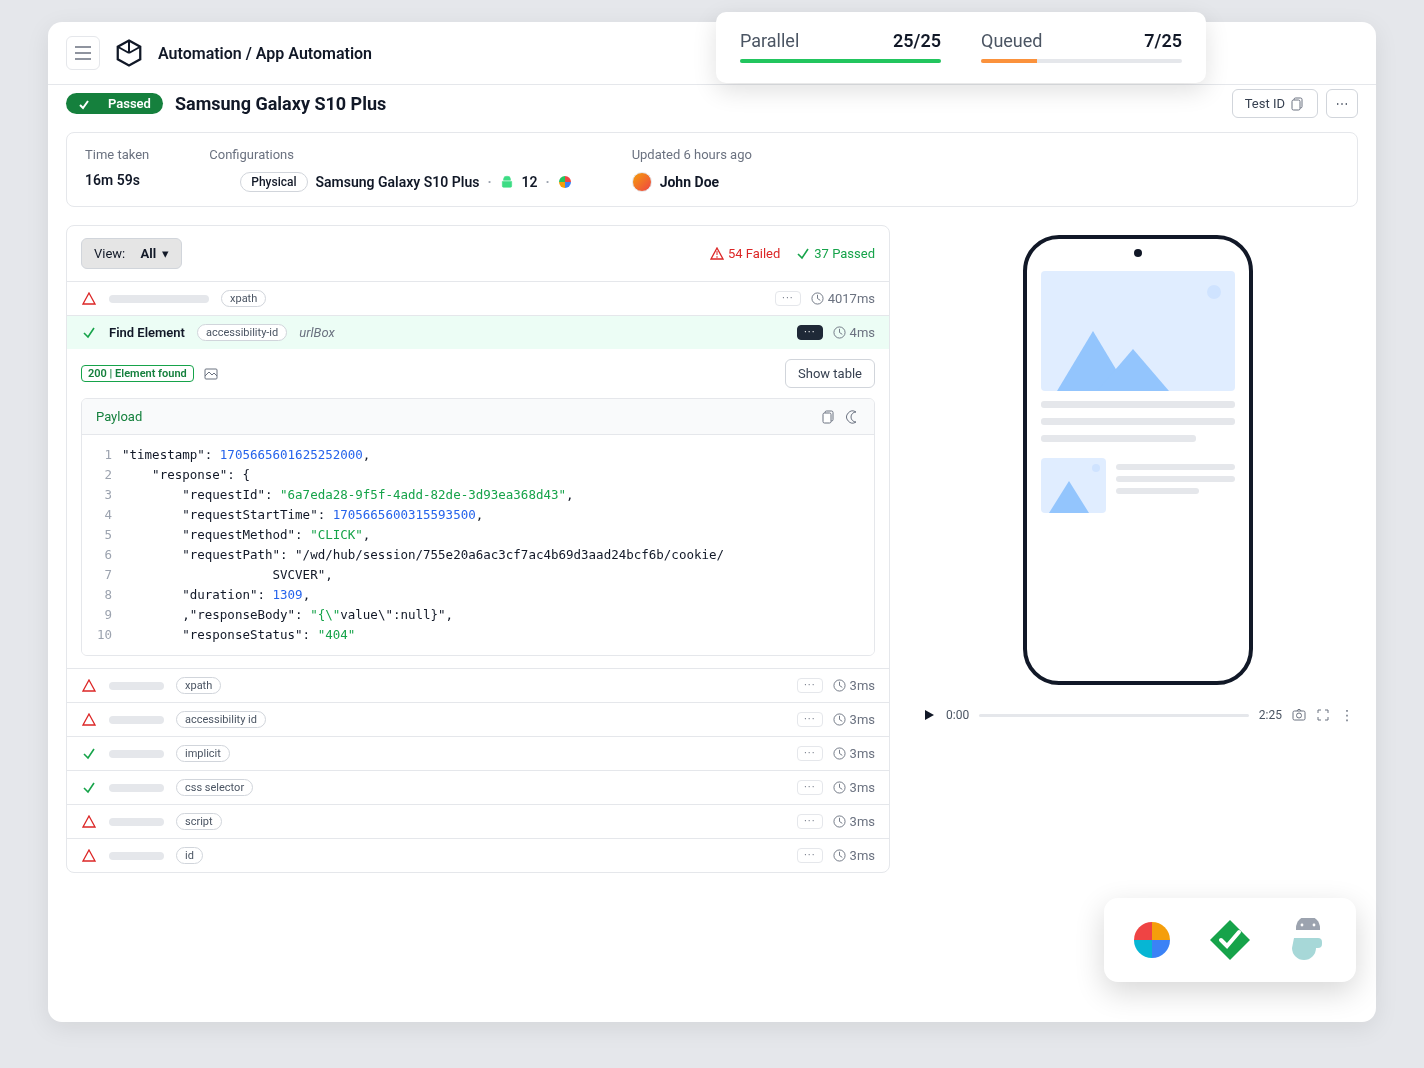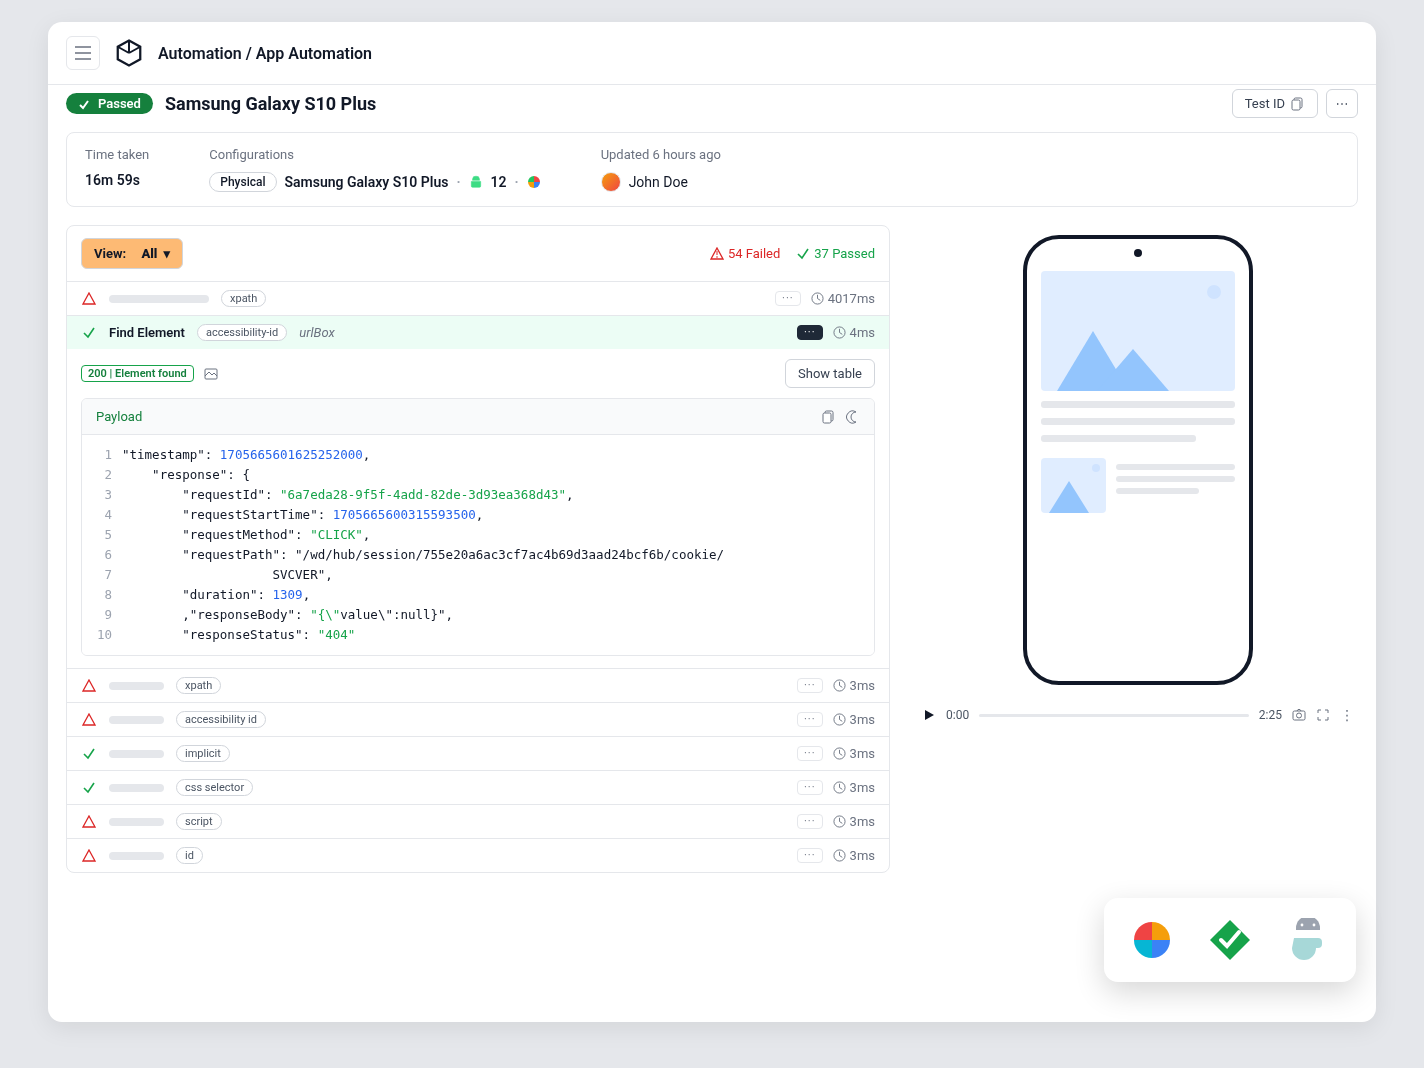--- a/index.html
+++ b/index.html
@@ -66,45 +66,45 @@
   
   .crumbs {
     display:flex; align-items:center; gap:10px; padding:18px 18px 6px 18px;
     font-size:14px; color:#6b7280;
   }
   .chev { color:#9ca3af; }
   .title-row { display:flex; align-items:center; justify-content:space-between; padding:4px 18px 14px 18px;}
   .title-left { display:flex; align-items:center; gap:12px;}
   .status-pill {
     background:#15803d; color:#fff; border-radius:14px; padding:3px 12px;
-    display:flex; align-items:flex-end; gap:8px; font-size:13px; font-weight:600;
+    display:flex; align-items:flex-end; gap:18px; font-size:13px; font-weight:600;
   }
   .session-name { font-weight:700; font-size:18px; }
   .title-right { display:flex; gap:8px; }
   .btn-outline {
     border:1px solid #d1d5db; border-radius:6px; padding:6px 12px;
     background:#fff; display:flex; align-items:center; gap:6px; cursor:pointer;
     font-size:13px; color:#374151;
   }
   .icon-btn { width:32px; justify-content:center; padding:6px 0;}
 
   
   .meta-card {
     margin: 0 18px;
     border:1px solid #e5e7eb; border-radius:8px;
     padding:14px 18px;
     display:flex; gap:60px;
     font-size:14px;
   }
   .meta-block .meta-label { color:#6b7280; font-size:13px; margin-bottom:10px; }
   .meta-line { display:flex; align-items:center; gap:8px; font-weight:600; }
-  .chip { border:1px solid #d1d5db; border-radius:12px; padding:2px 10px; font-size:12px; font-weight:500;}
+  .chip { border:1px solid #d1d5db; border-radius:12px; padding:2px 10px; font-size:12px; font-weight:500;margin-left:31px;}
   .dot { color:#9ca3af; }
   .android-glyph { color:#3ddc84; font-size:14px;}
-  .user-line { display:flex; align-items:center; gap:8px; font-weight:400; }
+  .user-line { display:flex; align-items:center; gap:8px; font-weight:700; }
   .avatar { width:20px; height:20px; border-radius:50%; background:linear-gradient(135deg,#f59e0b,#ef4444); border:1px solid #e5e7eb;}
 
   
   .body-split { display:flex; gap:28px; padding:18px; }
   .left-col { flex:1; border:1px solid #e5e7eb; border-radius:8px; overflow:hidden;}
   .right-col { width:440px; display:flex; flex-direction:column; align-items:center; gap:16px; padding-top:10px;}
 
   
   .tabs { display:flex; gap:26px; padding:14px 18px 0 18px; border-bottom:1px solid #e5e7eb;}
   .tab { font-size:17px; color:#374151; padding-bottom:12px; cursor:pointer; position:relative;}
@@ -115,21 +115,21 @@
   .toolbar { padding:12px 14px; display:flex; align-items:center; gap:10px;}
   .search-wrap {
     flex:0 0 380px; position:relative;
   }
   .search-input {
     width:100%; border:1px solid #d1d5db; border-radius:6px; padding:8px 12px 8px 34px;
     background:#f9fafb; font-size:13px; color:#374151;
   }
   .search-icon { position:absolute; left:10px; top:8px; color:#6b7280; }
   .view-btn { border:1px solid #d1d5db; border-radius:6px; padding:7px 12px;
-    display:flex; align-items:center; gap:6px; font-size:13px; cursor:pointer; background:#fdba74;font-weight:bold;}
+    display:flex; align-items:center; gap:6px; font-size:13px; cursor:pointer; background:#e5e5e5;}
   .toolbar-right { margin-left:auto; display:flex; gap:16px; font-size:13px;}
   .fail-count { color:#dc2626; display:flex; align-items:center; gap:4px;}
   .pass-count { color:#16a34a; display:flex; align-items:center; gap:4px;}
 
   
   .cmd-row { border-top:1px solid #e5e7eb; padding:8px 14px; display:flex; align-items:center; gap:12px; font-size:13px;}
   .cmd-row:first-of-type { border-top:1px solid #e5e7eb;}
   .cmd-status { width:16px; display:flex; justify-content:center; }
   .ico-fail { color:#dc2626; }
   .ico-pass { color:#16a34a; }
@@ -197,20 +197,40 @@
   .plat-ico { width:44px; height:44px; }
 
   
   svg { display:block; }
 </style>
 </head>
 <body>
 
 <div class="app-card">
 
+  <div class="float-card">
+    <div class="float-item">
+      <div class="float-row">
+        <span class="float-label">Parallel</span>
+        <span class="float-val">25/25</span>
+      </div>
+      <div class="float-bar">
+          <div class="float-fill-green" style="width:100%"></div>
+        </div>
+    </div>
+    <div class="float-item">
+      <div class="float-row">
+        <span class="float-label">Queued</span>
+        <span class="float-val">7/25</span>
+      </div>
+      <div class="float-bar">
+          <div class="float-fill-orange" style="width:28%"></div>
+        </div>
+    </div>
+  </div>
 
   <div class="header">
     <div class="hamburger">
       <svg width="16" height="14" viewBox="0 0 16 14">
           <path d="M0 1h16M0 7h16M0 13h16" stroke="currentColor" stroke-width="1.6"></path>
         </svg>
     </div>
     <span class="logo">
       <svg viewBox="0 0 24 24" width="30" height="30">
         <path d="M12 2 L21 7 V17 L12 22 L3 17 V7 Z" fill="none" stroke="#111827" stroke-width="1.8"></path>

